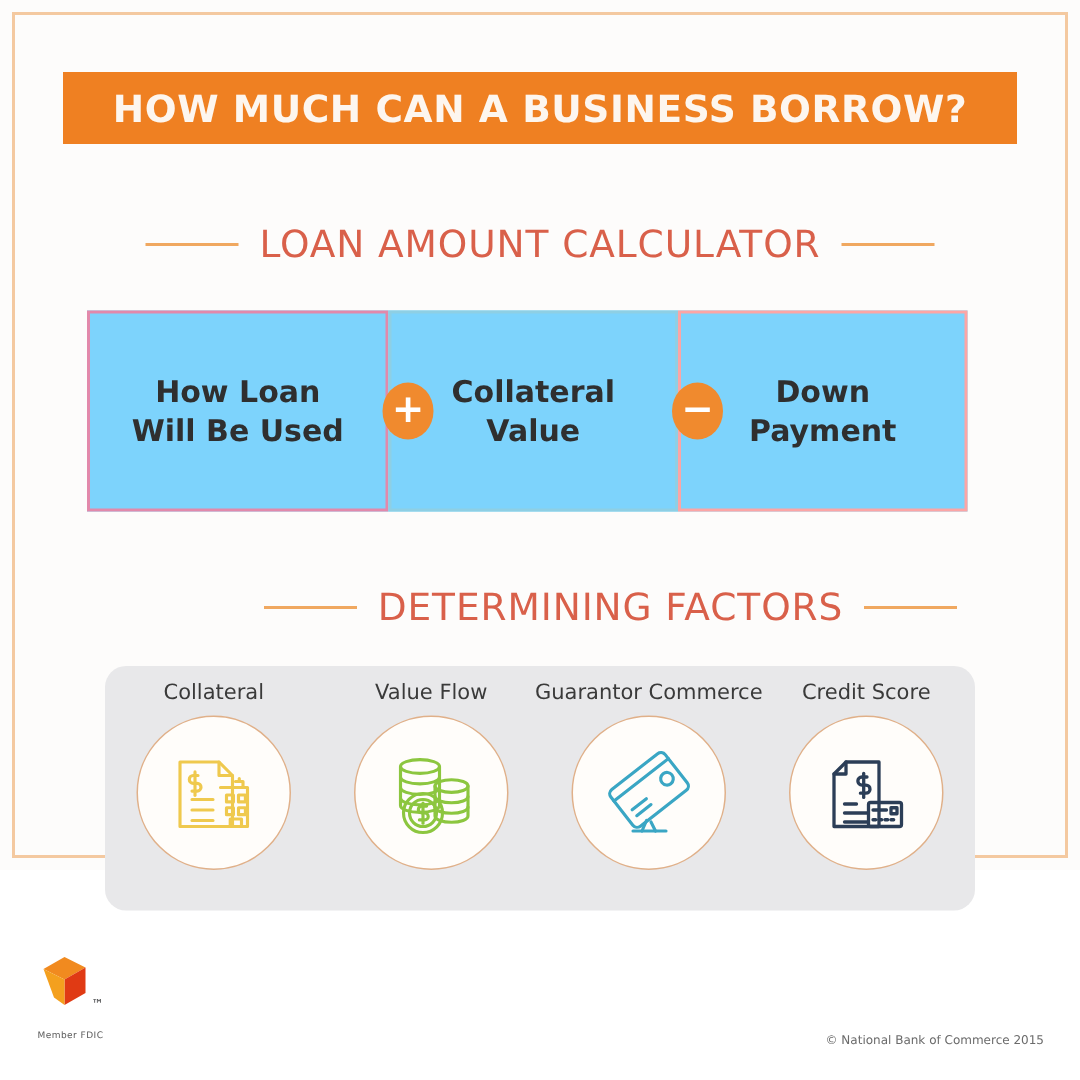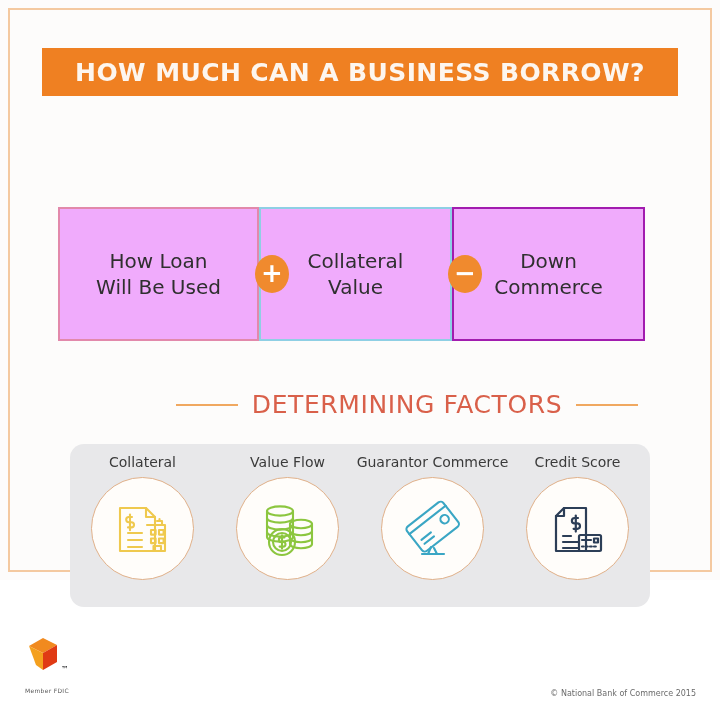--- a/index.html
+++ b/index.html
@@ -84,32 +84,33 @@
     height: 134px;
     display: flex;
     align-items: center;
   }
   .formula-box {
     height: 134px;
     box-sizing: border-box;
     display: flex;
     align-items: center;
     justify-content: center;
-    background: #f0abfc;
+    background: #7dd3fc;
     text-align: center;
+    font-weight: bold;
   }
   .formula-box .box-label {
     font-size: 20px;
     line-height: 1.32;
     color: #2f2f2f;
     padding: 0 6px;
   }
   #box-0 { width: 201px; border: 2px solid #e289ab; }
   #box-1 { width: 193px; border: 2px solid #8ecfe4; }
-  #box-2 { width: 193px; border: 2px solid #a21caf; }
+  #box-2 { width: 193px; border: 2px solid #fca5a5; }
 
   .op-badge {
     position: absolute;
     width: 34px;
     height: 38px;
     border-radius: 50%;
     background: #f08a2e;
     display: flex;
     align-items: center;
     justify-content: center;
@@ -216,41 +217,46 @@
 <body>
 
 <div id="poster">
 
   <div id="frame"></div>
 
   <div id="title-banner">
     <div id="title-text">HOW MUCH CAN A BUSINESS BORROW?</div>
   </div>
 
+  <div id="head-calculator" class="section-head">
+    <span class="sect-rule"></span>
+    <span class="sect-label">LOAN AMOUNT CALCULATOR</span>
+    <span class="sect-rule"></span>
+  </div>
 
   <div id="formula-row">
 
     <div id="box-0" class="formula-box">
       <div class="box-label">
         <span>How Loan</span><br>
         <span>Will Be Used</span>
       </div>
     </div>
 
     <div id="box-1" class="formula-box">
       <div class="box-label">
         <span>Collateral</span><br>
         <span>Value</span>
       </div>
     </div>
 
     <div id="box-2" class="formula-box">
       <div class="box-label">
         <span>Down</span><br>
-        <span>Commerce</span>
+        <span>Payment</span>
       </div>
     </div>
 
     <div id="op-0" class="op-badge">
       <span class="op-glyph">+</span>
     </div>
     <div id="op-1" class="op-badge">
       <span class="op-glyph">−</span>
     </div>
   </div>

